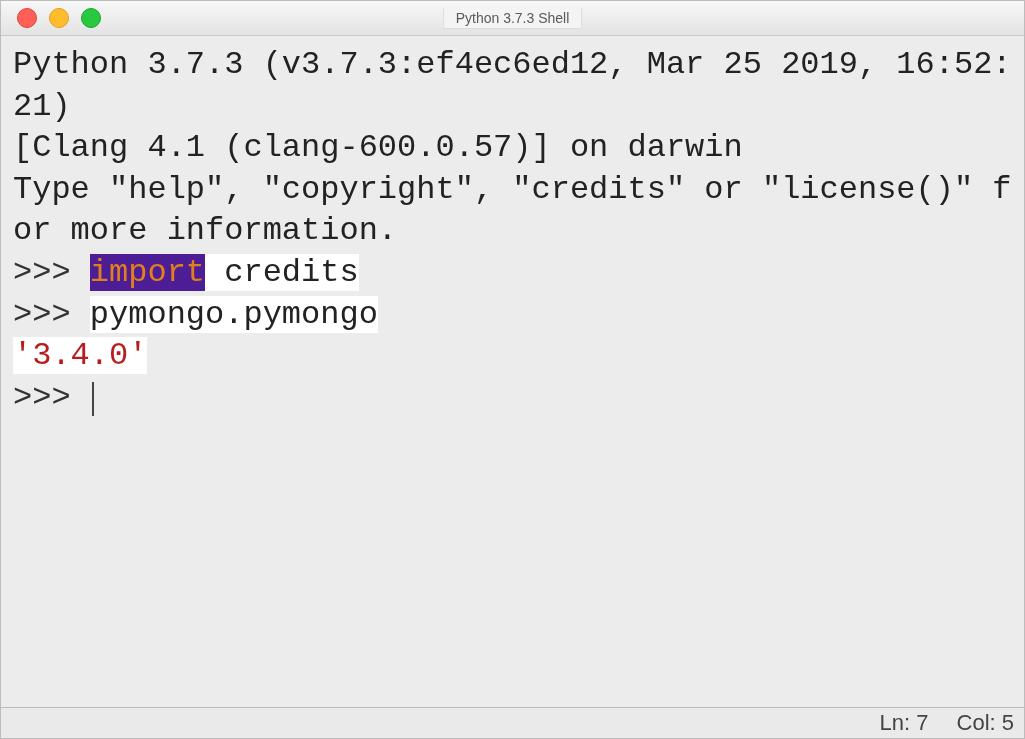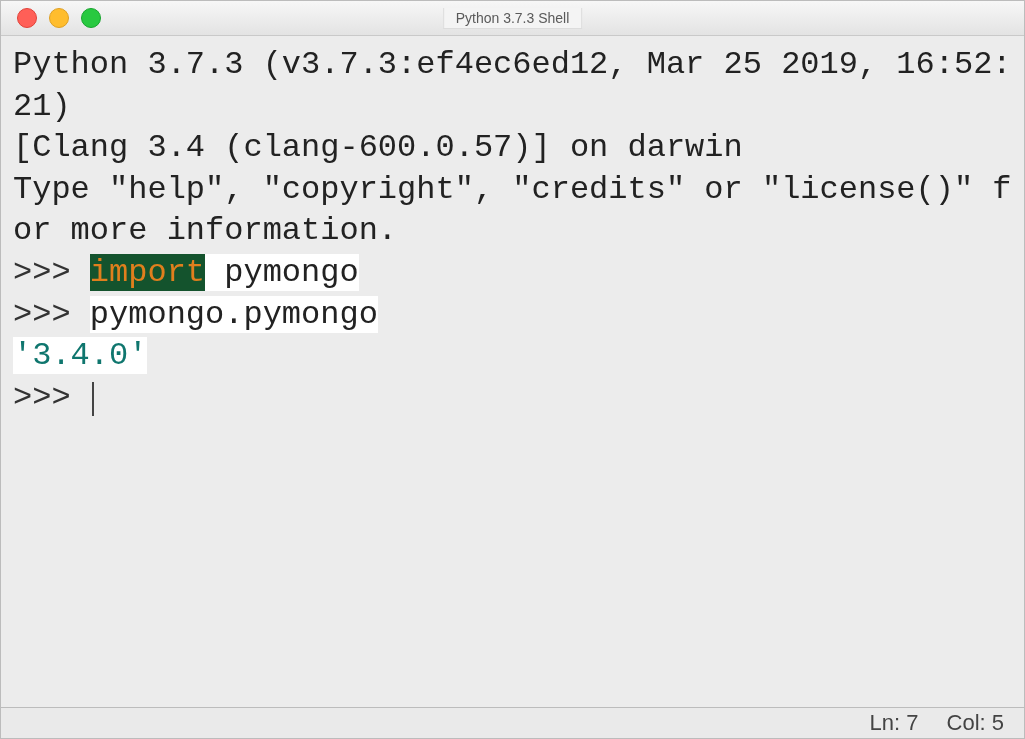--- a/index.html
+++ b/index.html
@@ -58,39 +58,39 @@
     flex: 1;
     padding: 8px 12px;
     font-size: 32px;
     line-height: 1.3;
     color: #222;
     white-space: pre-wrap;
     word-break: break-all;
     overflow: hidden;
   }
   .prompt { color: #333; }
-  .kw     { color: #e07f1d; background: #14532d; }
+  .kw     { color: #e07f1d; background: #4c1d95; }
   .plain-hl { background: #ffffff; color: #222; }
-  .str    { color: #0f766e; background: #ffffff; }
+  .str    { color: #b91c1c; background: #ffffff; }
   .cursor {
     display: inline-block;
     width: 2px;
     height: 34px;
     background: #444;
     vertical-align: text-bottom;
     margin-left: 2px;
   }
   .statusbar {
     height: 30px;
     border-top: 1px solid #bcbcbc;
     background: #eaeaea;
     display: flex;
     justify-content: flex-end;
     align-items: center;
-    padding: 0 20px;
+    padding: 0 10px;
     font-family: -apple-system, Helvetica, Arial, sans-serif;
     font-size: 22px;
     color: #444;
     gap: 28px;
     flex-shrink: 0;
   }
 </style>
 </head>
 <body>
 
@@ -99,23 +99,23 @@
   <div class="titlebar">
     <div class="traffic-lights">
       <div class="light red"></div>
       <div class="light yellow"></div>
       <div class="light green"></div>
     </div>
     <div class="title-wrap">Python 3.7.3 Shell</div>
   </div>
 
   <div class="shell-body"><span>Python 3.7.3 (v3.7.3:ef4ec6ed12, Mar 25 2019, 16:52:21) </span>
-<span>[Clang 3.4 (clang-600.0.57)] on darwin</span>
+<span>[Clang 4.1 (clang-600.0.57)] on darwin</span>
 <span>Type "help", "copyright", "credits" or "license()" for more information.</span>
-<span class="prompt">&gt;&gt;&gt; </span><span class="kw">import</span><span class="plain-hl"> </span><span class="plain-hl">pymongo</span>
+<span class="prompt">&gt;&gt;&gt; </span><span class="kw">import</span><span class="plain-hl"> </span><span class="plain-hl">credits</span>
 <span class="prompt">&gt;&gt;&gt; </span><span class="plain-hl">pymongo.pymongo</span>
 <span class="str">'3.4.0'</span>
 <span class="prompt">&gt;&gt;&gt; </span><span class="cursor"></span>
 </div>
 
   <div class="statusbar">
     <span>Ln: 7</span>
     <span>Col: 5</span>
   </div>
 

